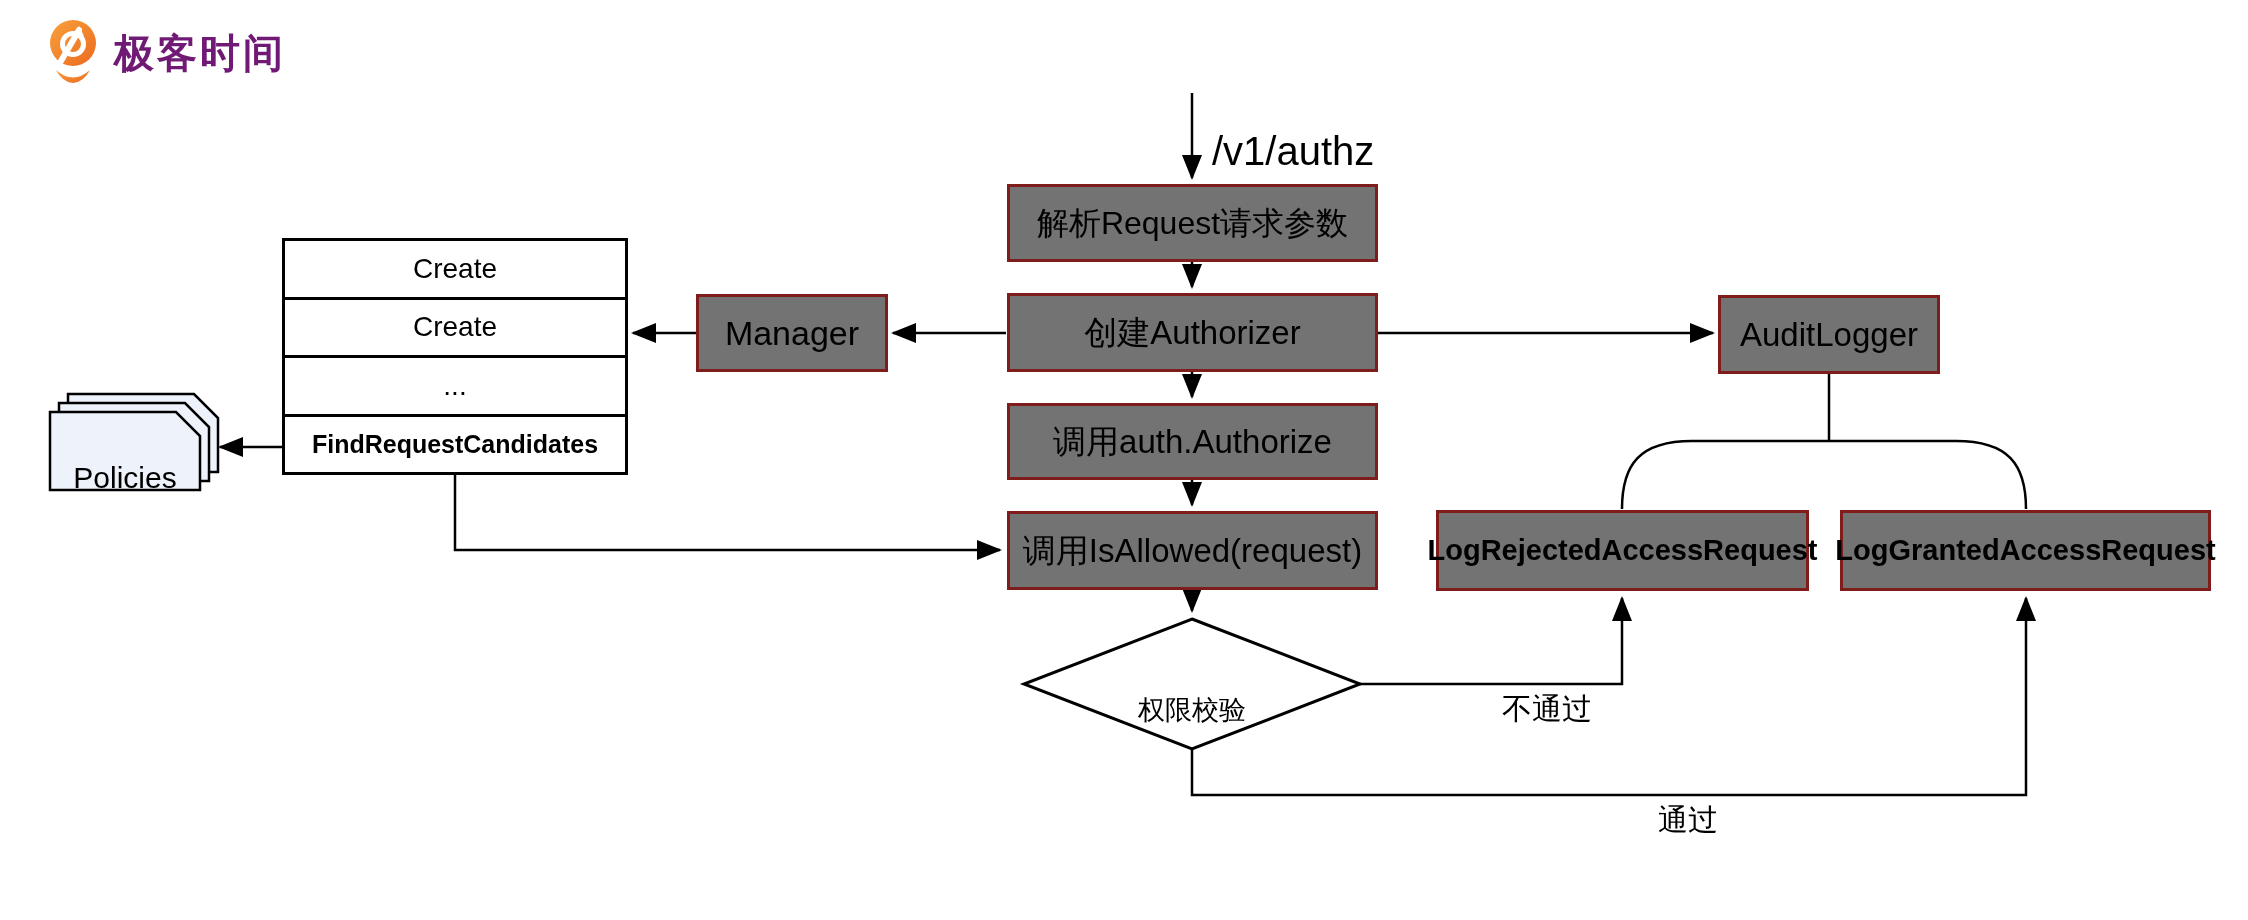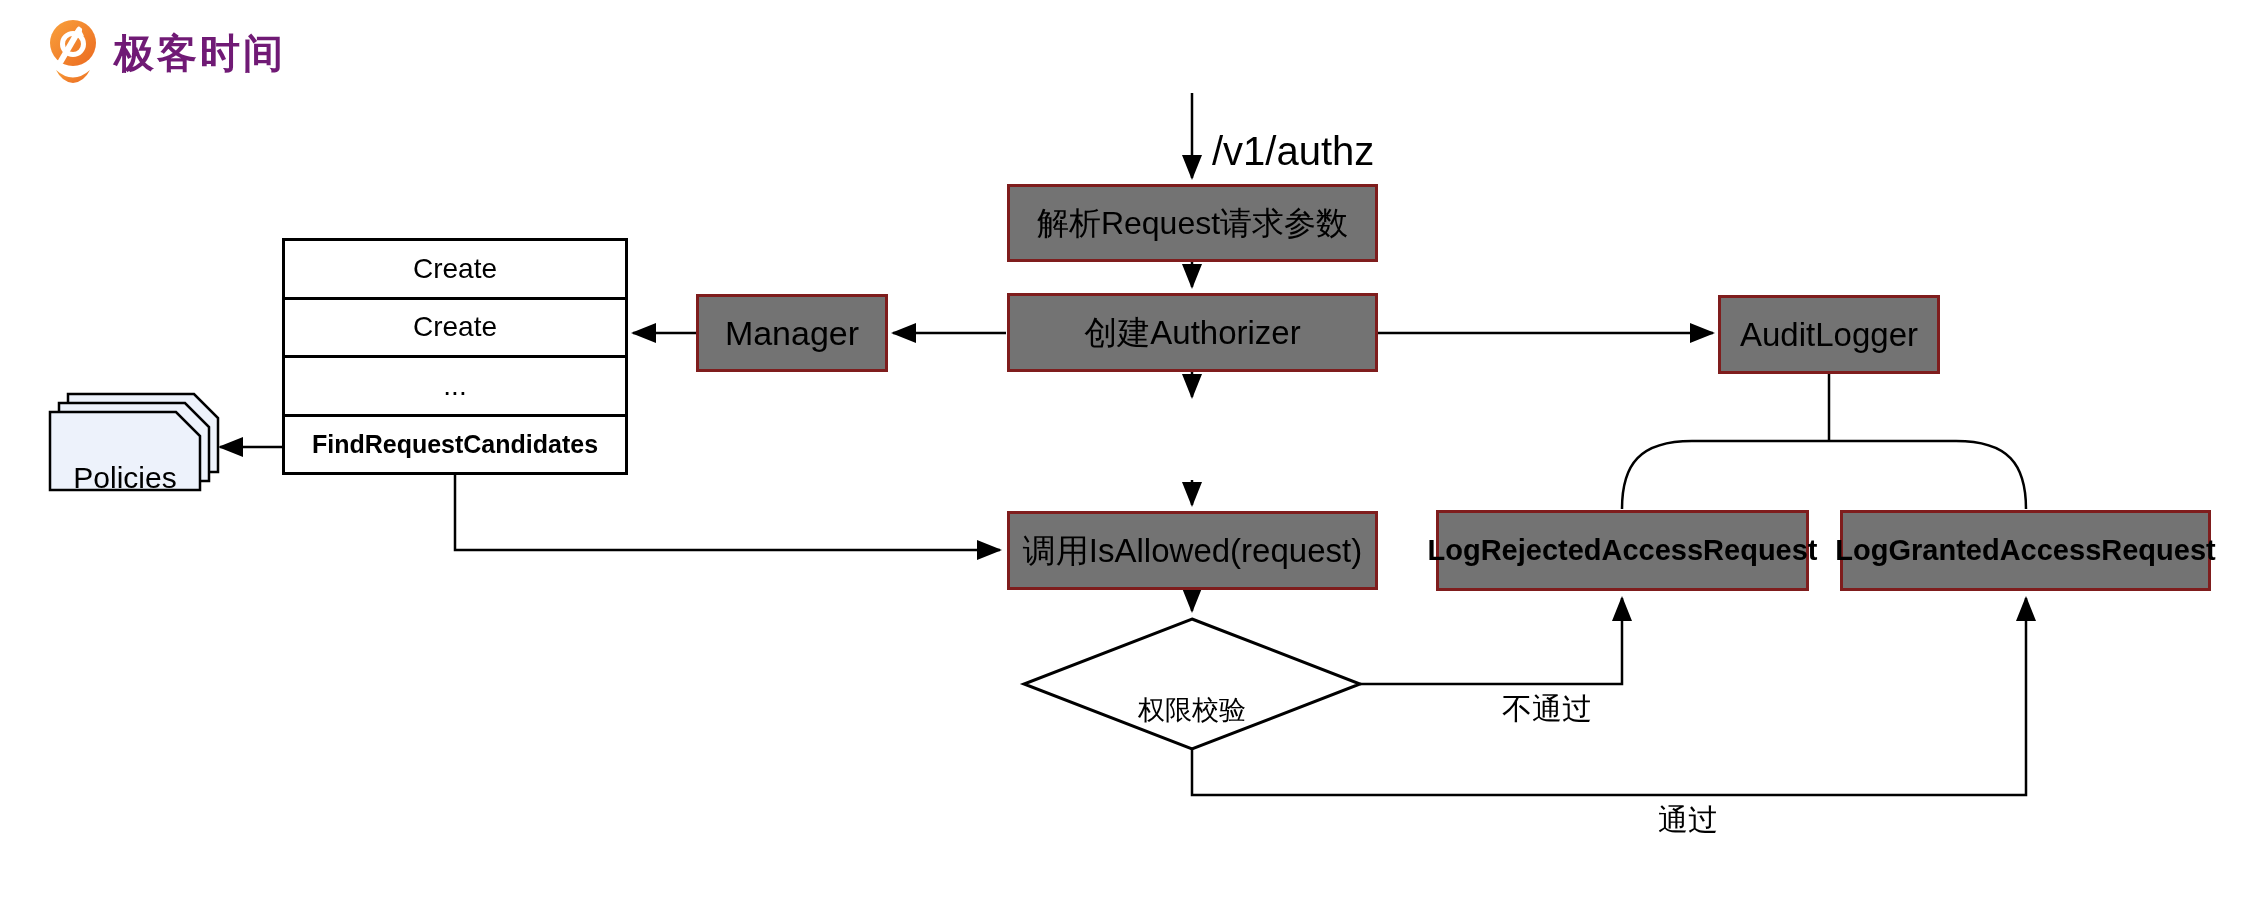--- a/index.html
+++ b/index.html
@@ -91,20 +91,21 @@
       <circle cx="27" cy="26" r="10.5" fill="none" stroke="#fff" stroke-width="5"></circle>
       <path d="M15,43 L33,12" stroke="#fff" stroke-width="6" stroke-linecap="round" fill="none"></path>
       <path d="M33,8 L38,18 L27,16 Z" fill="#fff"></path>
       <path d="M10,52 Q27,67 44,52 Q38,64 27,65 Q16,64 10,52 Z" fill="url(#lg-orange)"></path>
     </svg>
     <span class="logo-text">极客时间</span>
   </div>
 
   <div class="node" id="box-parse">解析Request请求参数</div>
   <div class="node" id="box-create">创建Authorizer</div>
+  <div class="node" id="box-authorize">调用auth.Authorize</div>
   <div class="node" id="box-isallowed">调用IsAllowed(request)</div>
   <div class="node" id="box-manager">Manager</div>
   <div class="node" id="box-audit">AuditLogger</div>
   <div class="node bold" id="box-rejected">LogRejectedAccessRequest</div>
   <div class="node bold" id="box-granted">LogGrantedAccessRequest</div>
 
   <div class="mtable">
     <div class="row">Create</div>
     <div class="row">Create</div>
     <div class="row">...</div>

